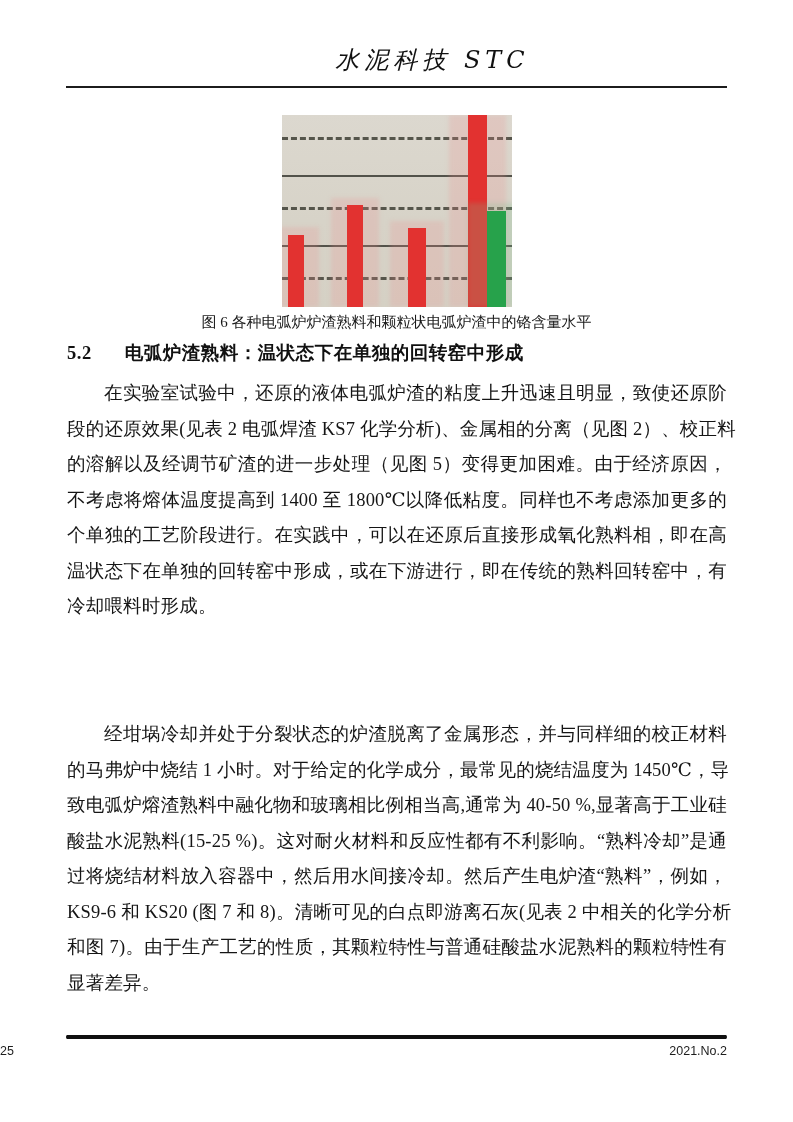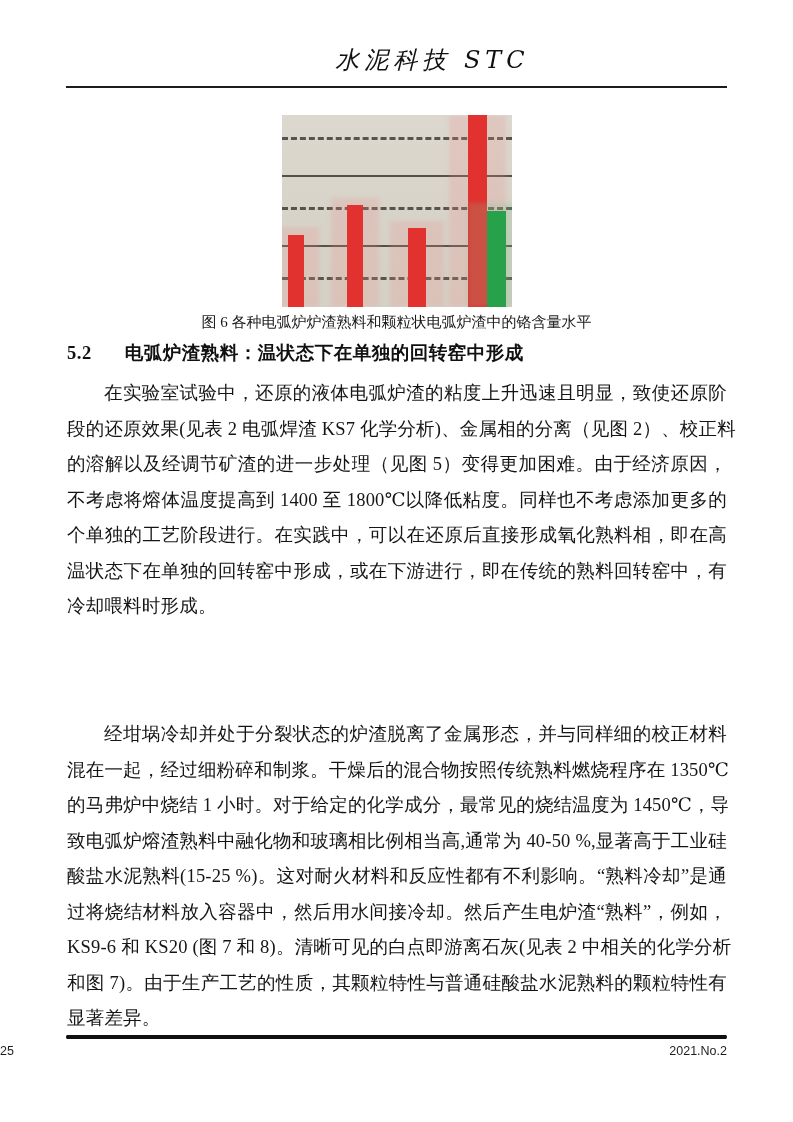--- a/index.html
+++ b/index.html
@@ -111,21 +111,20 @@
       <div class="tline">段的还原效果(见表 2 电弧焊渣 KS7 化学分析)、金属相的分离（见图 2）、校正料</div>
       <div class="tline">的溶解以及经调节矿渣的进一步处理（见图 5）变得更加困难。由于经济原因，</div>
       <div class="tline">不考虑将熔体温度提高到 1400 至 1800℃以降低粘度。同样也不考虑添加更多的</div>
       <div class="tline">个单独的工艺阶段进行。在实践中，可以在还原后直接形成氧化熟料相，即在高</div>
       <div class="tline">温状态下在单独的回转窑中形成，或在下游进行，即在传统的熟料回转窑中，有</div>
       <div class="tline tlast">冷却喂料时形成。</div>
     </div>
 
   <div class="para p2">
       <div class="tline">经坩埚冷却并处于分裂状态的炉渣脱离了金属形态，并与同样细的校正材料</div>
-      <div class="tline">混在一起，经过细粉碎和制浆。干燥后的混合物按照传统熟料燃烧程序在 1350℃</div>
       <div class="tline">的马弗炉中烧结 1 小时。对于给定的化学成分，最常见的烧结温度为 1450℃，导</div>
       <div class="tline">致电弧炉熔渣熟料中融化物和玻璃相比例相当高,通常为 40-50 %,显著高于工业硅</div>
       <div class="tline">酸盐水泥熟料(15-25 %)。这对耐火材料和反应性都有不利影响。“熟料冷却”是通</div>
       <div class="tline">过将烧结材料放入容器中，然后用水间接冷却。然后产生电炉渣“熟料”，例如，</div>
       <div class="tline">KS9-6 和 KS20 (图 7 和 8)。清晰可见的白点即游离石灰(见表 2 中相关的化学分析</div>
       <div class="tline">和图 7)。由于生产工艺的性质，其颗粒特性与普通硅酸盐水泥熟料的颗粒特性有</div>
       <div class="tline tlast">显著差异。</div>
     </div>
 
   <div class="footer-rule"></div>

